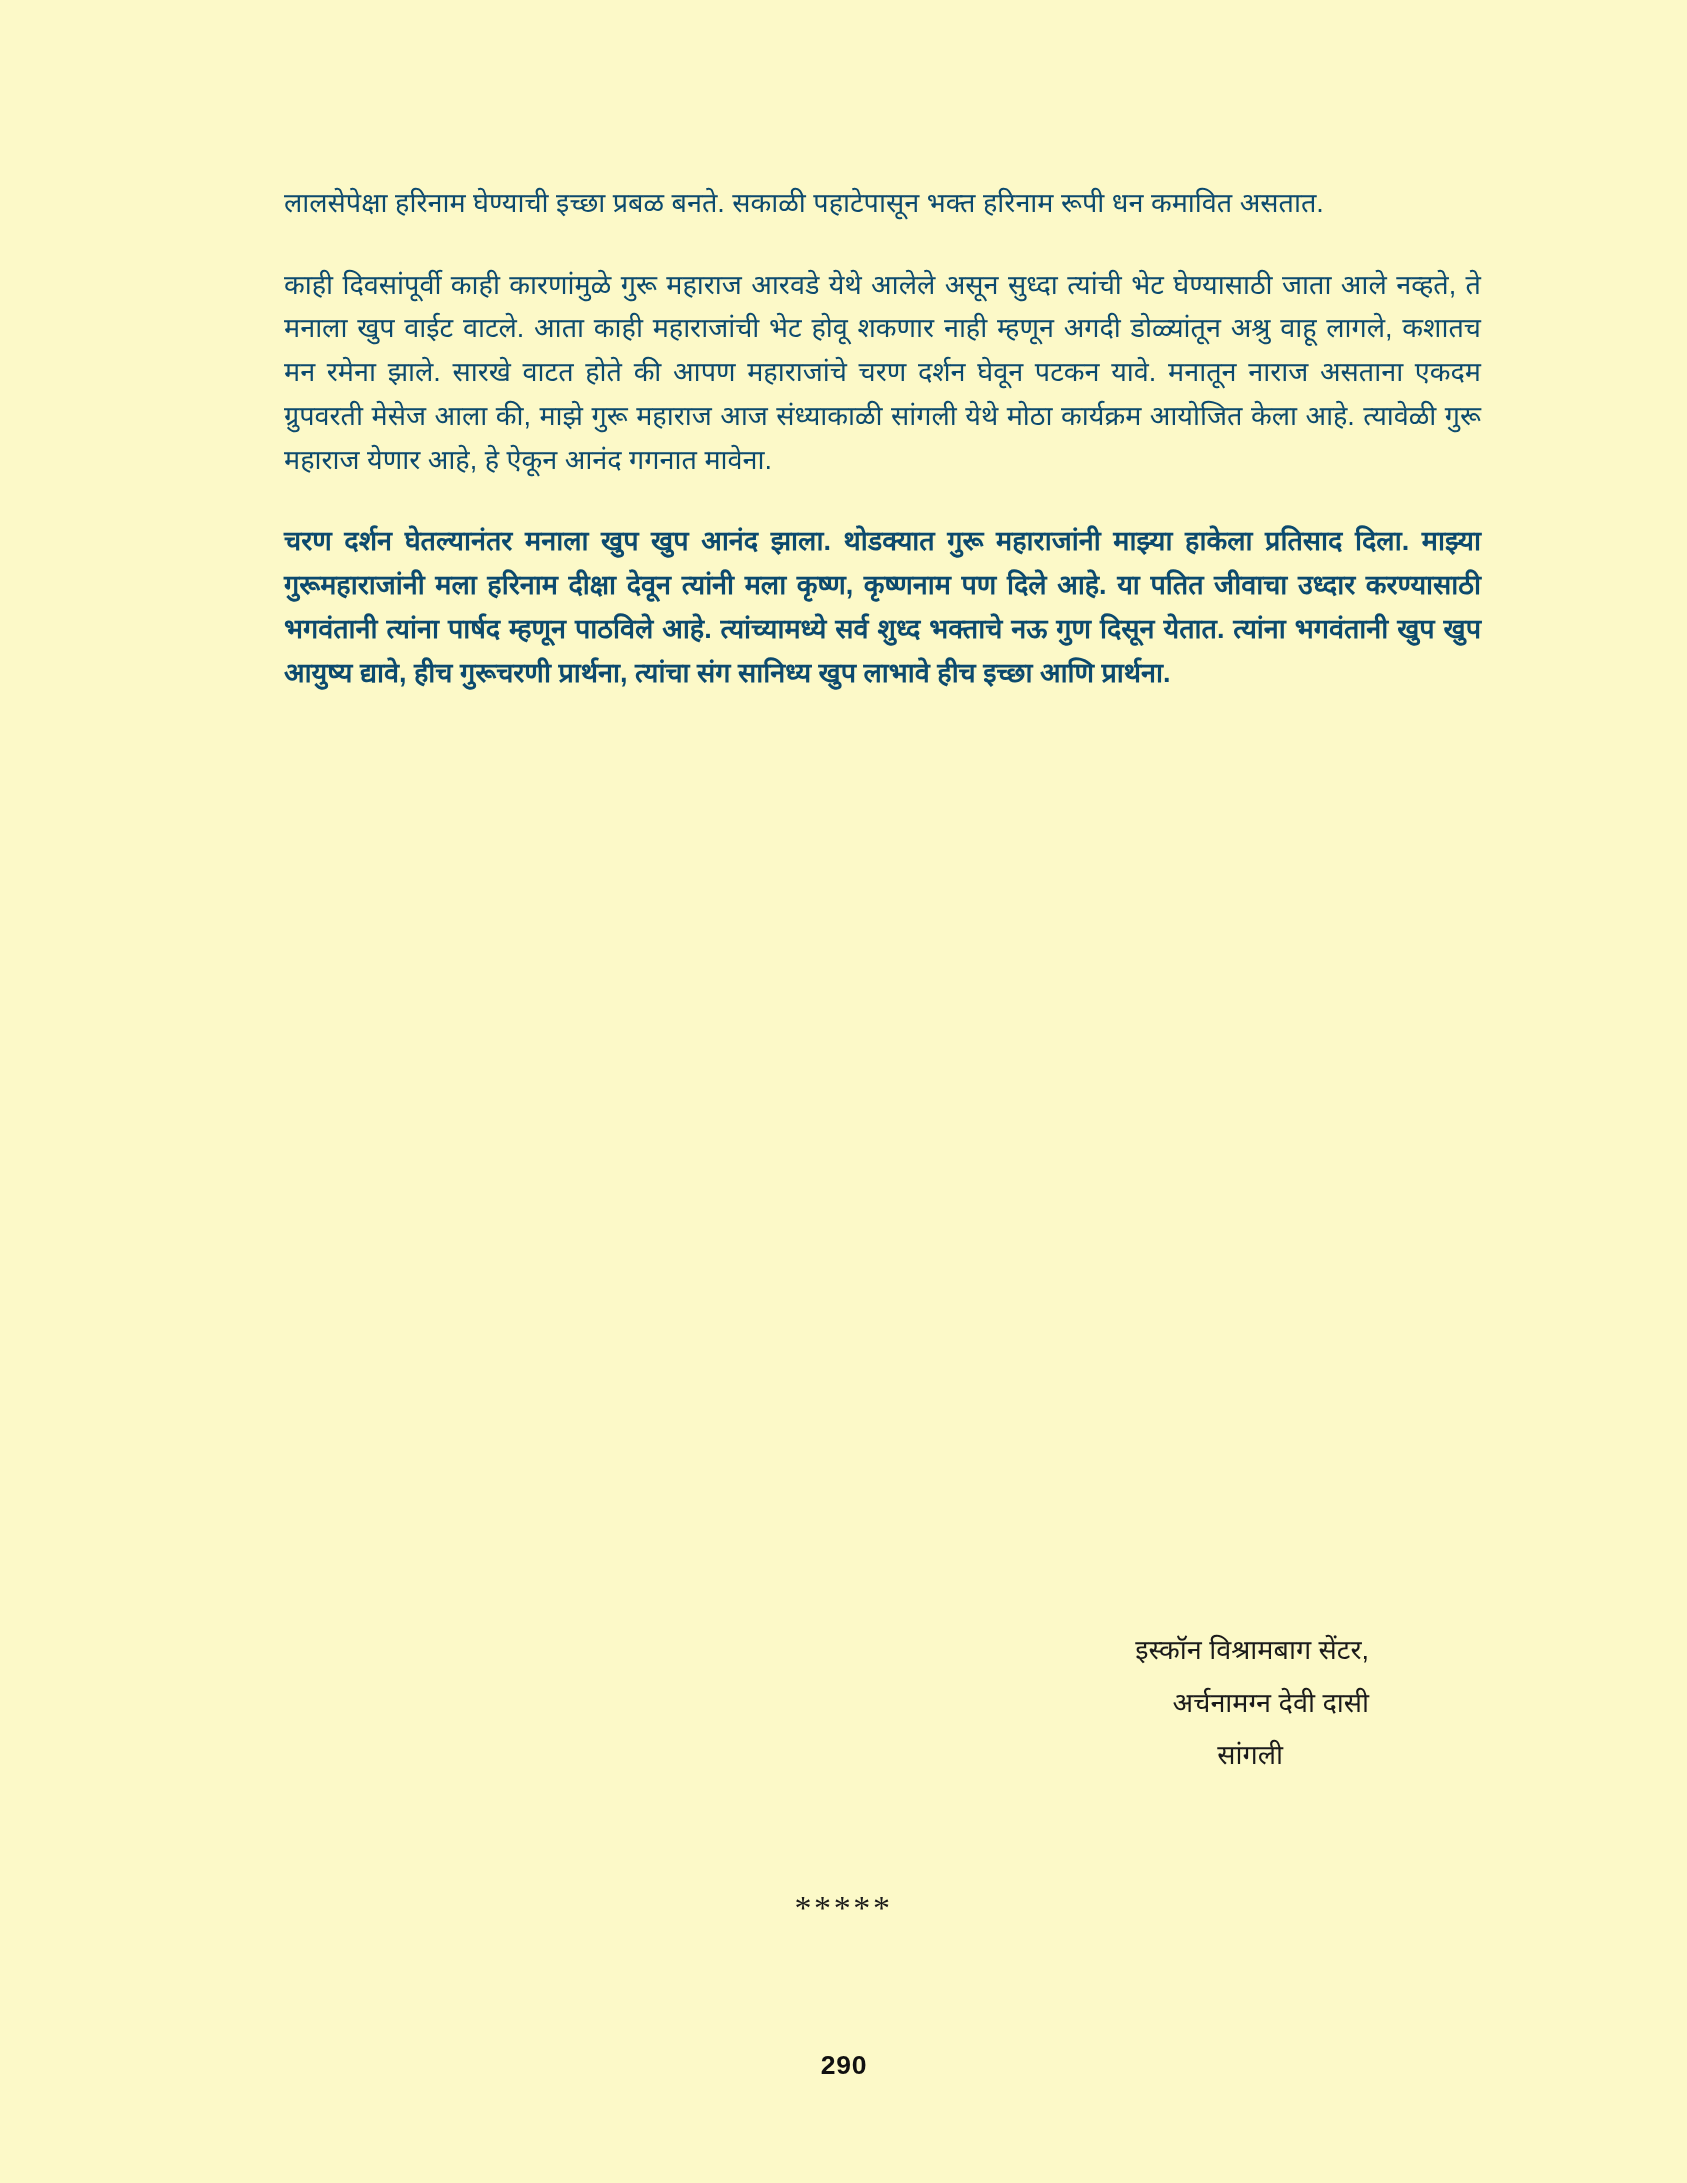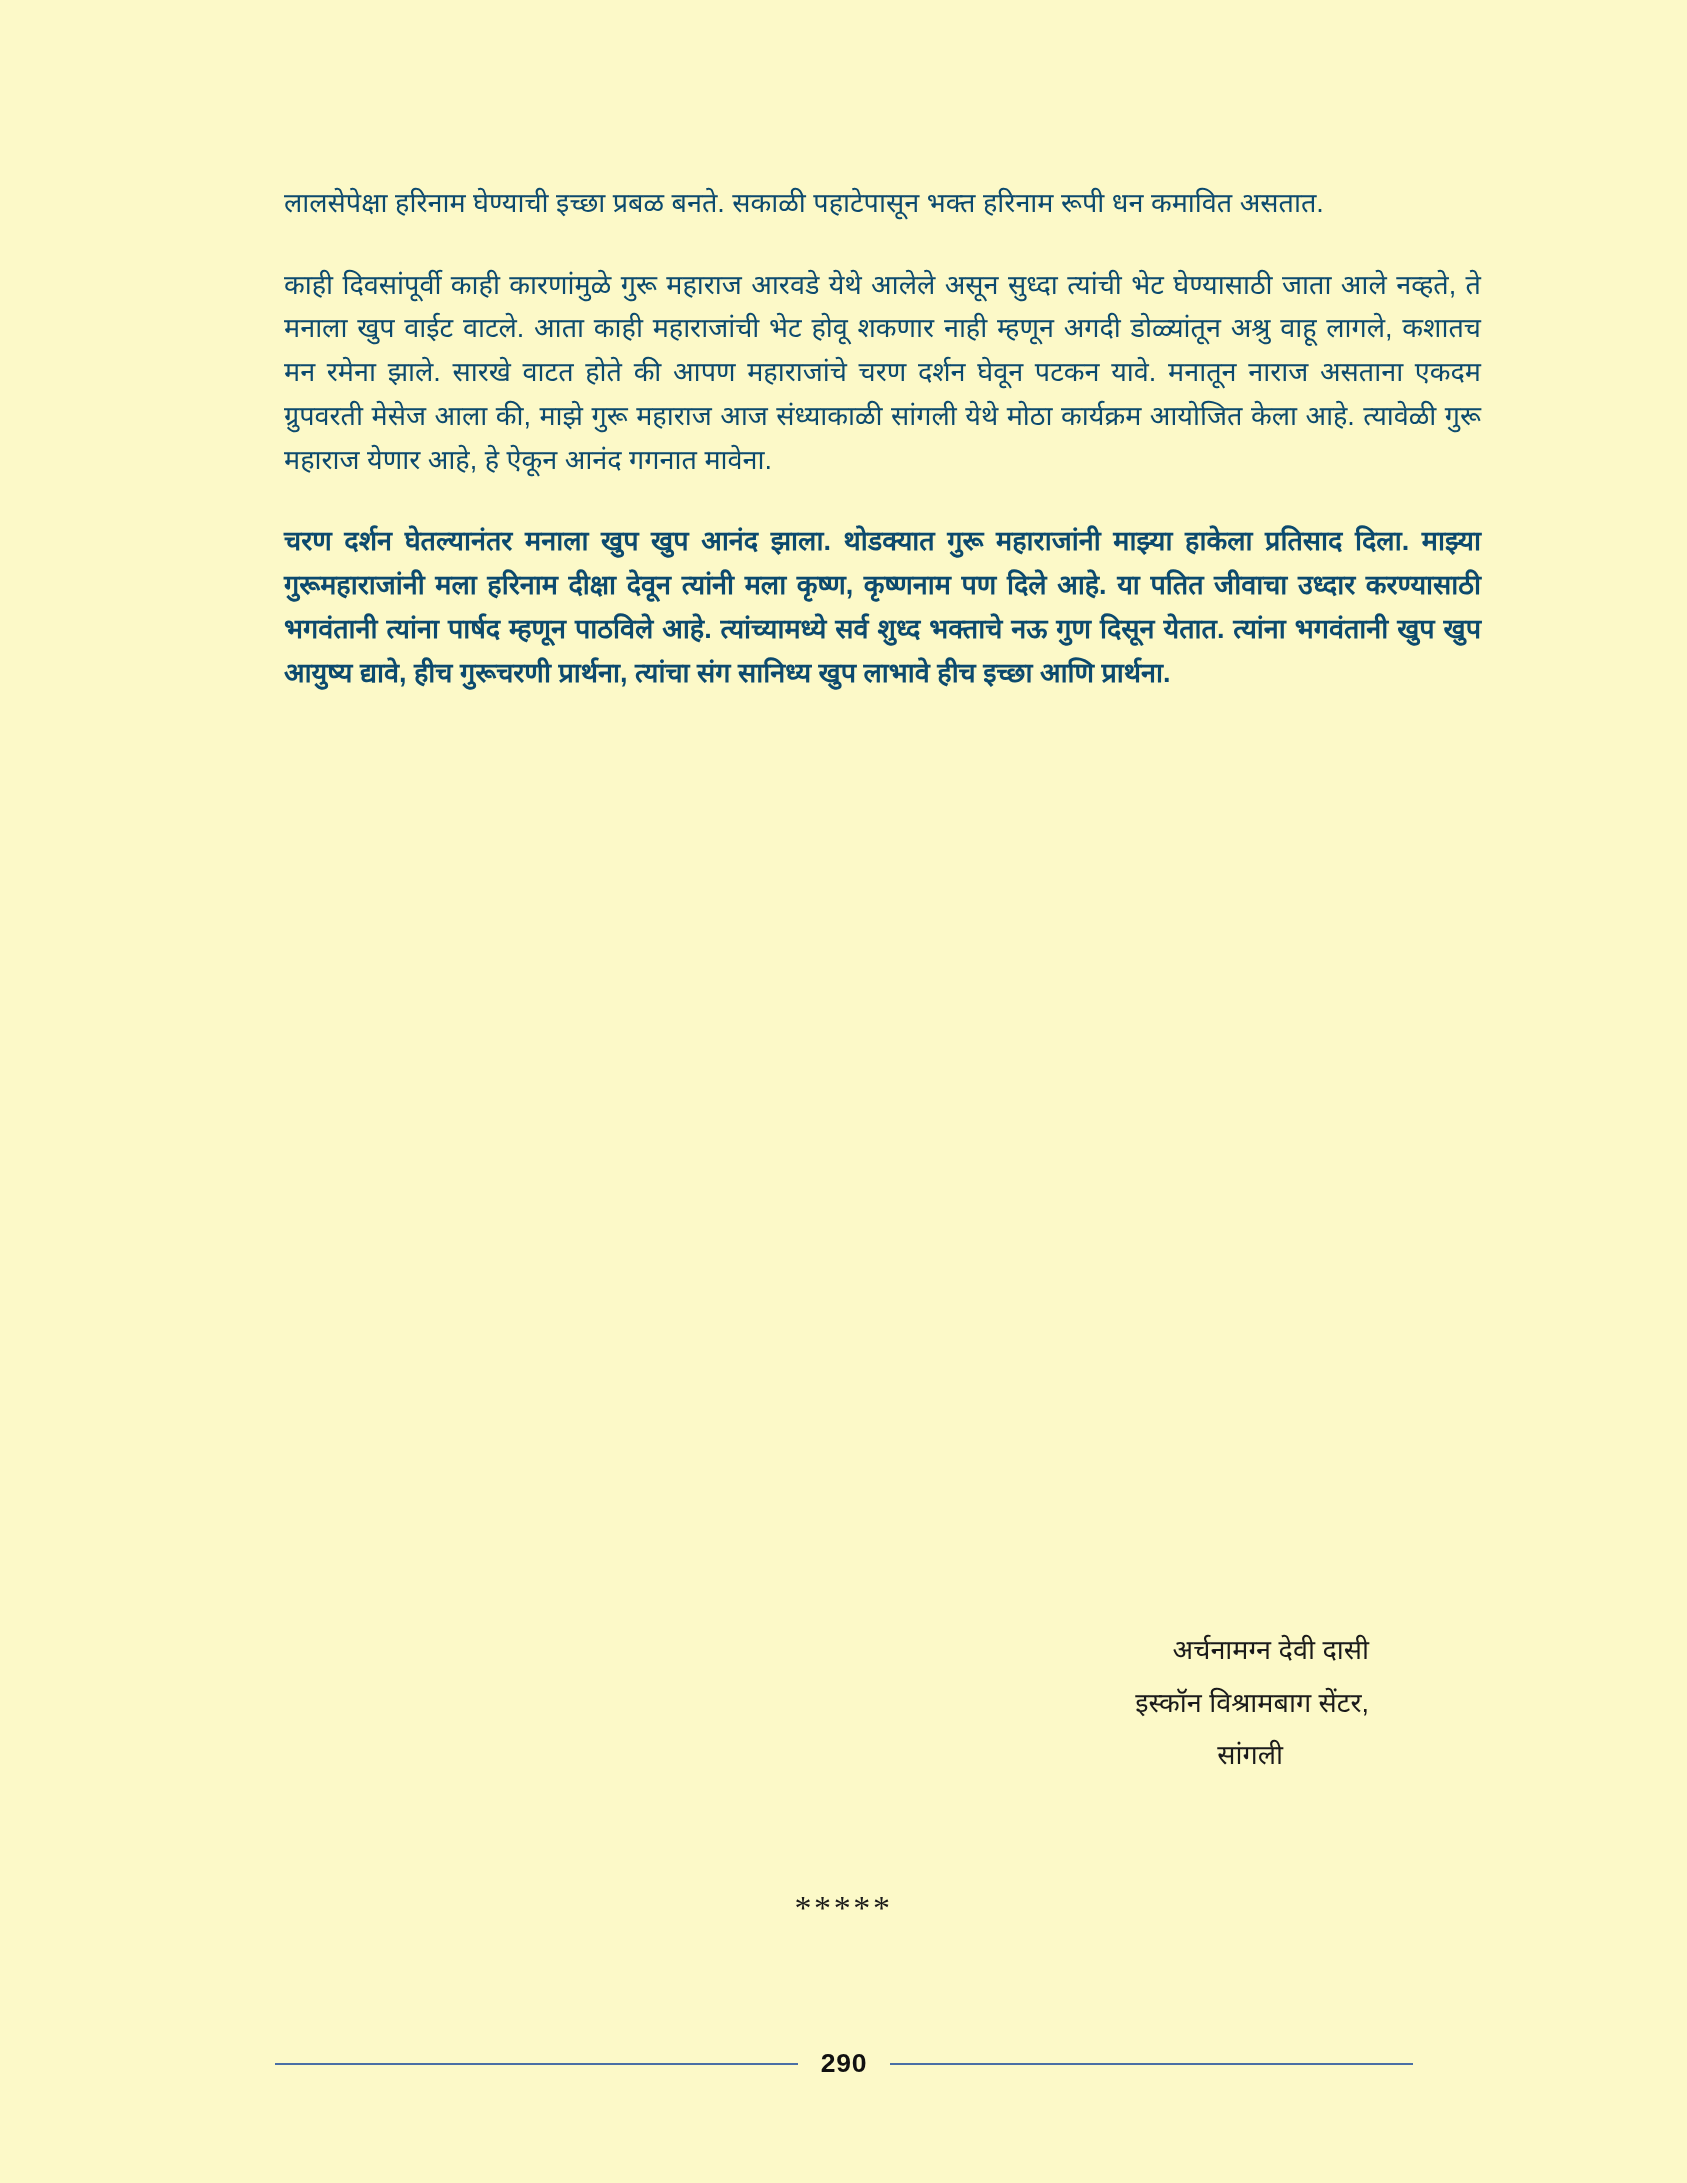--- a/index.html
+++ b/index.html
@@ -67,20 +67,21 @@
     color: #1a1a1a;
     font-family: "Liberation Serif", serif;
   }
   .footer {
     position: absolute;
     left: 275px;
     top: 2048px;
     width: 1138px;
     display: flex;
     align-items: center;
+    flex-direction: column;
   }
   .footer-rule {
     flex: 1 1 auto;
     height: 2px;
     background: #4a6fa5;
   }
   .footer-page {
     flex: 0 0 auto;
     padding: 0 22.5px;
     font-size: 26.5px;
@@ -95,22 +96,22 @@
 
 <div class="page">
 
   <div class="content">
     <p class="para">लालसेपेक्षा हरिनाम घेण्याची इच्छा प्रबळ बनते. सकाळी पहाटेपासून भक्त हरिनाम रूपी धन कमावित असतात.</p>
     <p class="para">काही दिवसांपूर्वी काही कारणांमुळे गुरू महाराज आरवडे येथे आलेले असून सुध्दा त्यांची भेट घेण्यासाठी जाता आले नव्हते, ते मनाला खुप वाईट वाटले. आता काही महाराजांची भेट होवू शकणार नाही म्हणून अगदी डोळ्यांतून अश्रु वाहू लागले, कशातच मन रमेना झाले. सारखे वाटत होते की आपण महाराजांचे चरण दर्शन घेवून पटकन यावे. मनातून नाराज असताना एकदम ग्रुपवरती मेसेज आला की, माझे गुरू महाराज आज संध्याकाळी सांगली येथे मोठा कार्यक्रम आयोजित केला आहे. त्यावेळी गुरू महाराज येणार आहे, हे ऐकून आनंद गगनात मावेना.</p>
     <p class="para">चरण दर्शन घेतल्यानंतर मनाला खुप खुप आनंद झाला. थोडक्यात गुरू महाराजांनी माझ्या हाकेला प्रतिसाद दिला. माझ्या गुरूमहाराजांनी मला हरिनाम दीक्षा देवून त्यांनी मला कृष्ण, कृष्णनाम पण दिले आहे. या पतित जीवाचा उध्दार करण्यासाठी भगवंतानी त्यांना पार्षद म्हणून पाठविले आहे. त्यांच्यामध्ये सर्व शुध्द भक्ताचे नऊ गुण दिसून येतात. त्यांना भगवंतानी खुप खुप आयुष्य द्यावे, हीच गुरूचरणी प्रार्थना, त्यांचा संग सानिध्य खुप लाभावे हीच इच्छा आणि प्रार्थना.</p>
   </div>
 
   <div class="signature-block">
+    <div class="signature-line">इस्कॉन विश्रामबाग सेंटर,</div>
     <div class="signature-line">अर्चनामग्न देवी दासी</div>
-    <div class="signature-line">इस्कॉन विश्रामबाग सेंटर,</div>
     <div class="signature-line city">सांगली</div>
   </div>
 
   <div class="stars">*****</div>
 
   <div class="footer">
     <div class="footer-rule"></div>
     <div class="footer-page">290</div>
     <div class="footer-rule"></div>
   </div>

